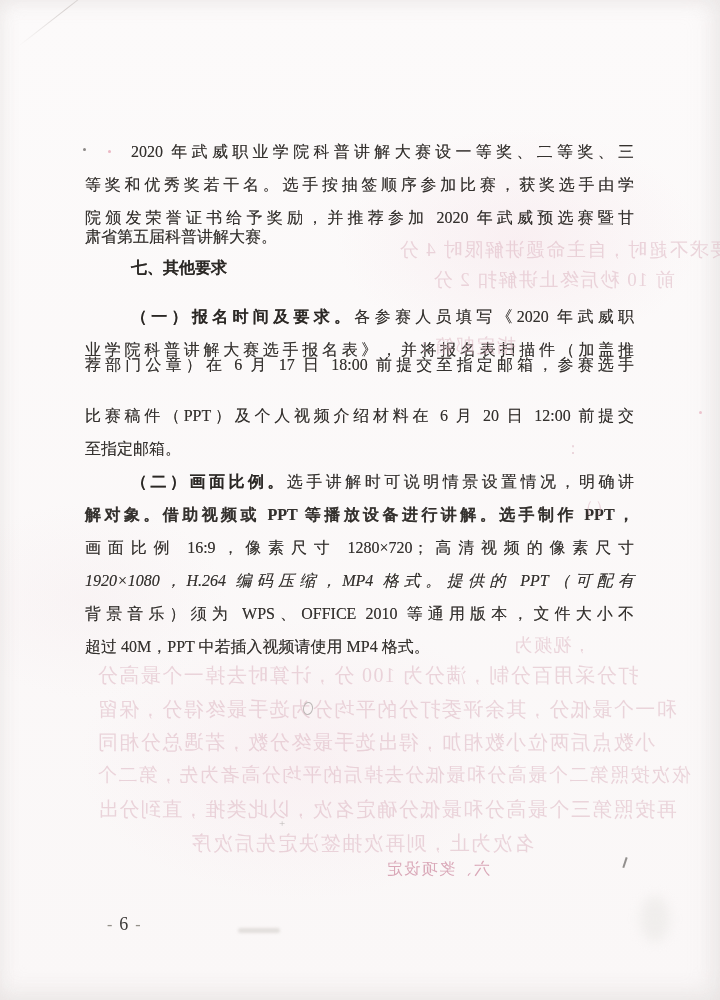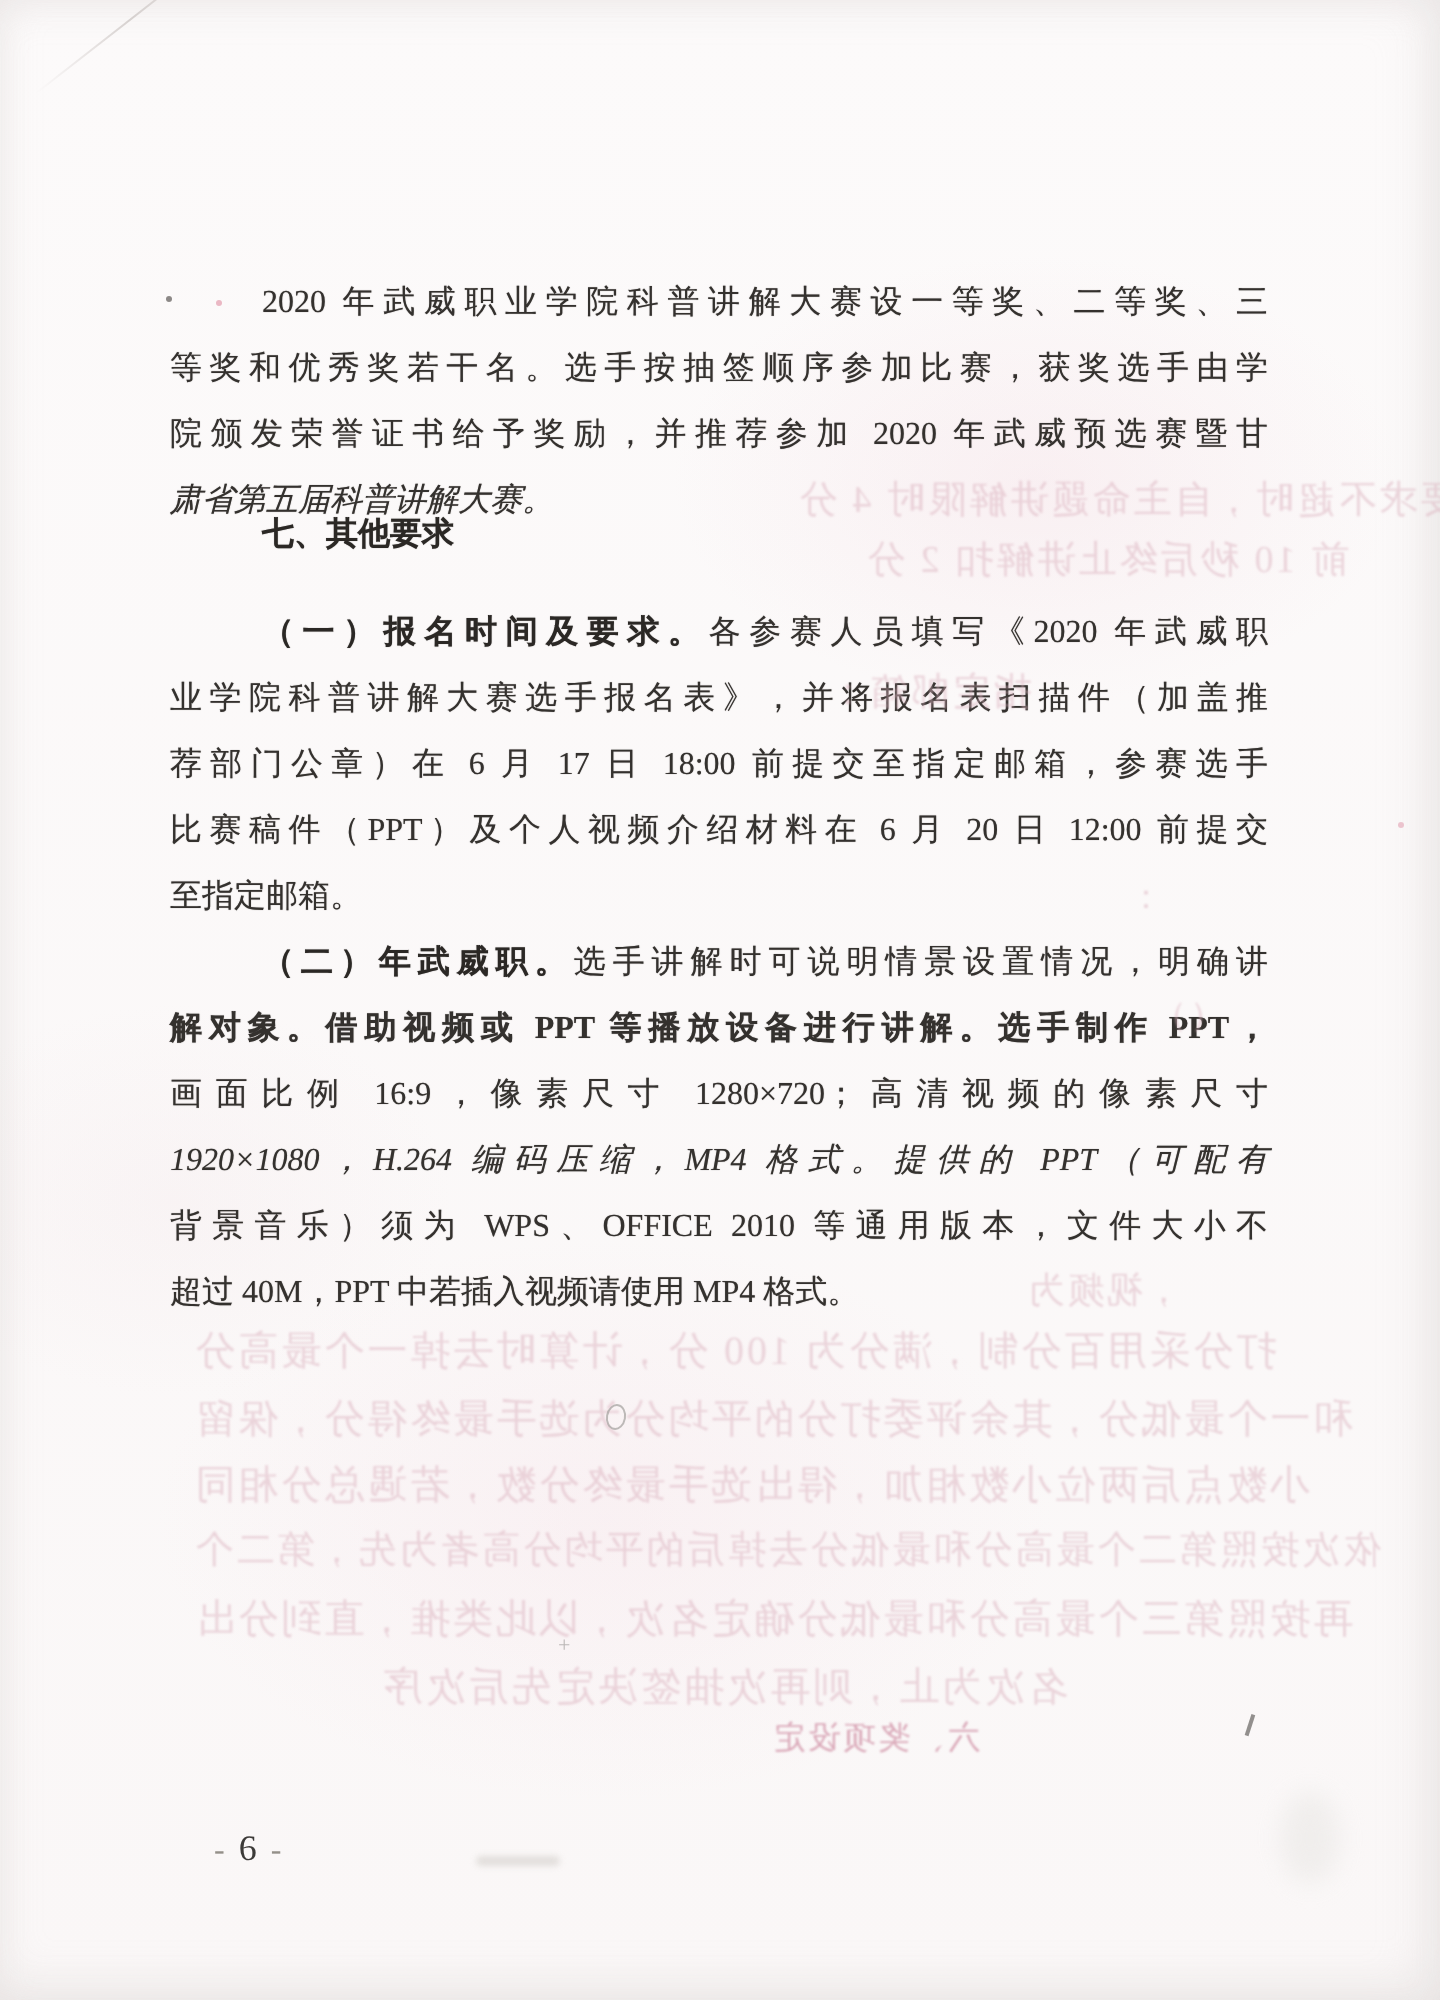--- a/index.html
+++ b/index.html
@@ -56,28 +56,28 @@
 <body>
 
 <div class="page">
 
   <div class="artifact corner-line"></div>
 
   <div id="doclines">
       <div class="tline ind" style="top: 139px;"><span>2020 年武威职业学院科普讲解大赛设一等奖、二等奖、三</span></div>
       <div class="tline" style="top: 172px;"><span>等奖和优秀奖若干名。选手按抽签顺序参加比赛，获奖选手由学</span></div>
       <div class="tline" style="top: 205px;"><span>院颁发荣誉证书给予奖励，并推荐参加 2020 年武威预选赛暨甘</span></div>
-      <div class="tline end" style="top: 238px; font-style: italic;"><span>肃省第五届科普讲解大赛。</span></div>
+      <div class="tline end" style="top: 224px;"><span>肃省第五届科普讲解大赛。</span></div>
       <div class="tline end ind" style="top: 255px;"><span class="b">七、其他要求</span></div>
       <div class="tline ind" style="top: 304px;"><span class="b">（一）报名时间及要求。</span><span>各参赛人员填写《2020 年武威职</span></div>
       <div class="tline" style="top: 337px;"><span>业学院科普讲解大赛选手报名表》，并将报名表扫描件（加盖推</span></div>
-      <div class="tline" style="top: 370px;"><span>荐部门公章）在 6 月 17 日 18:00 前提交至指定邮箱，参赛选手</span></div>
+      <div class="tline" style="top: 352px;"><span>荐部门公章）在 6 月 17 日 18:00 前提交至指定邮箱，参赛选手</span></div>
       <div class="tline" style="top: 403px;"><span>比赛稿件（PPT）及个人视频介绍材料在 6 月 20 日 12:00 前提交</span></div>
       <div class="tline end" style="top: 436px;"><span>至指定邮箱。</span></div>
-      <div class="tline ind" style="top: 469px;"><span class="b">（二）年武威职。</span><span>选手讲解时可说明情景设置情况，明确讲</span></div>
+      <div class="tline ind" style="top: 469px;"><span class="b">（二）画面比例。</span><span>选手讲解时可说明情景设置情况，明确讲</span></div>
       <div class="tline" style="top: 502px; font-weight: bold;"><span>解对象。借助视频或 PPT 等播放设备进行讲解。选手制作 PPT，</span></div>
       <div class="tline" style="top: 535px;"><span>画面比例 16:9，像素尺寸 1280×720；高清视频的像素尺寸</span></div>
       <div class="tline" style="top: 568px; font-style: italic;"><span>1920×1080，H.264 编码压缩，MP4 格式。提供的 PPT（可配有</span></div>
       <div class="tline" style="top: 601px;"><span>背景音乐）须为 WPS、OFFICE 2010 等通用版本，文件大小不</span></div>
       <div class="tline end" style="top: 634px;"><span>超过 40M，PPT 中若插入视频请使用 MP4 格式。</span></div>
     </div>
 
   <div id="bleedlayer">
       <div class="bleed" style="left: 398px; top: 237px; font-size: 19px;">要求不超时，自主命题讲解限时 4 分</div>
       <div class="bleed" style="left: 432px; top: 267px; font-size: 19px;">前 10 秒后终止讲解扣 2 分</div>

